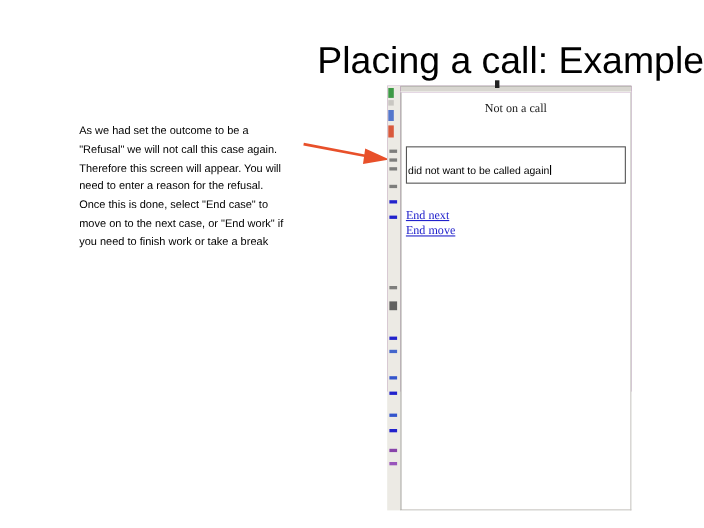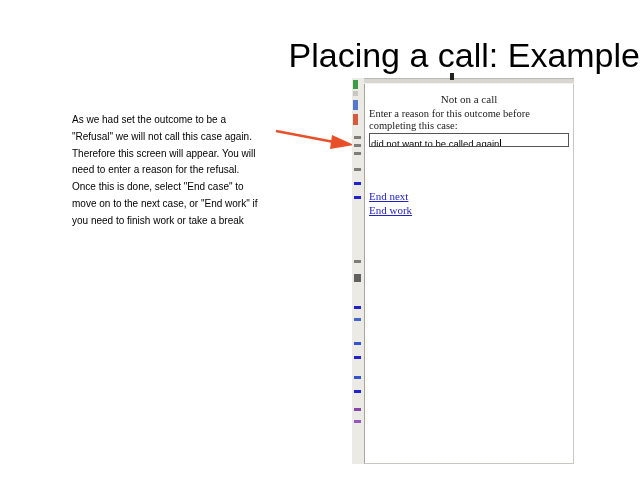--- a/index.html
+++ b/index.html
@@ -163,21 +163,21 @@
     top: 49px;
     width: 200px;
     height: 14px;
     background: #ffffff;
     border: 1px solid #555555;
     box-sizing: border-box;
     font-family: "Liberation Sans", sans-serif;
     font-size: 9.5px;
     line-height: 12px;
     color: #000000;
-    padding: 4px 1px;
+    padding: 16px 1px;
     white-space: nowrap;
     overflow: hidden;
   }
   #reason-input-caret {
     display: inline-block;
     width: 1px;
     height: 9px;
     background: #000000;
     vertical-align: -1px;
     margin-left: 1px;
@@ -234,23 +234,22 @@
     </div>
 
     <div id="window-top-strip">
       <div id="window-top-nub"></div>
     </div>
 
     <div id="app-content">
 
       <div id="not-on-call-heading">Not on a call</div>
 
-      <div id="reason-label">Enter a reason for this outcome before completing this case:</div>
 
       <div id="reason-input"><span>did not want to be called again</span><span id="reason-input-caret"></span></div>
 
       <a id="link-end-case" class="app-link">End next</a>
 
-      <a id="link-end-work" class="app-link">End work</a>
+      <a id="link-end-work" class="app-link">End move</a>
 
     </div>
   </div>
 </div>
 
 </body></html>

